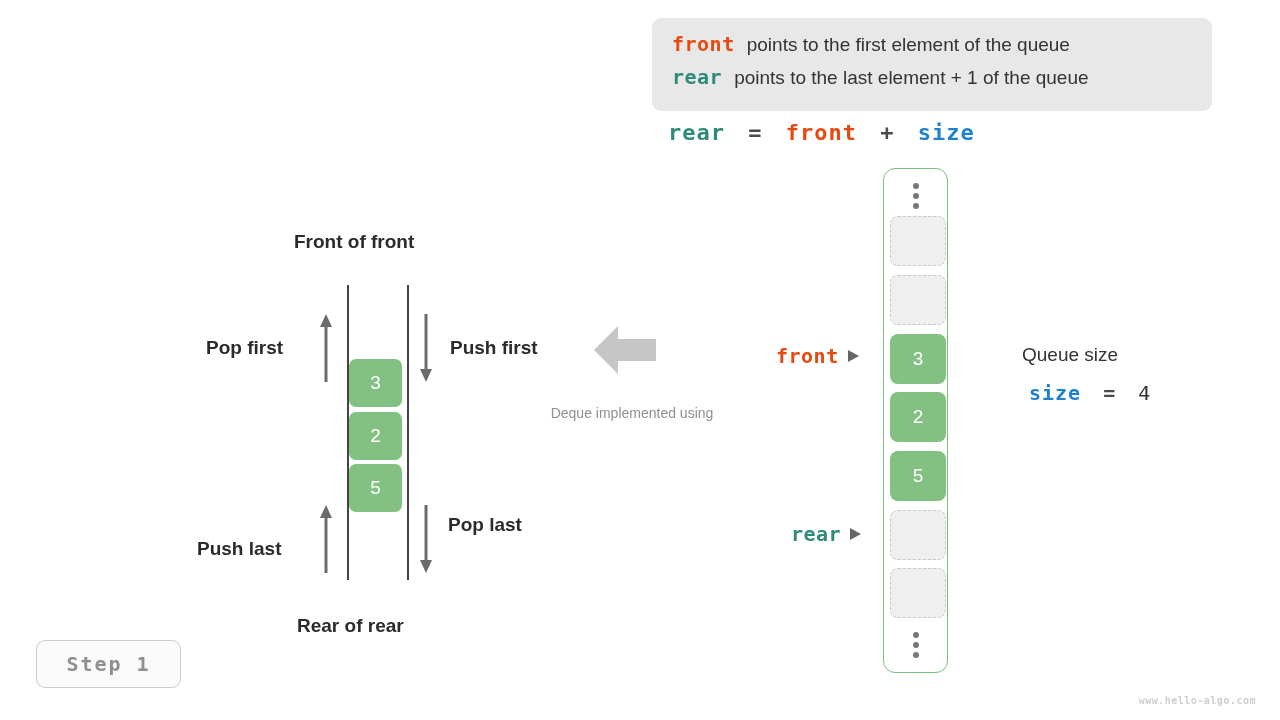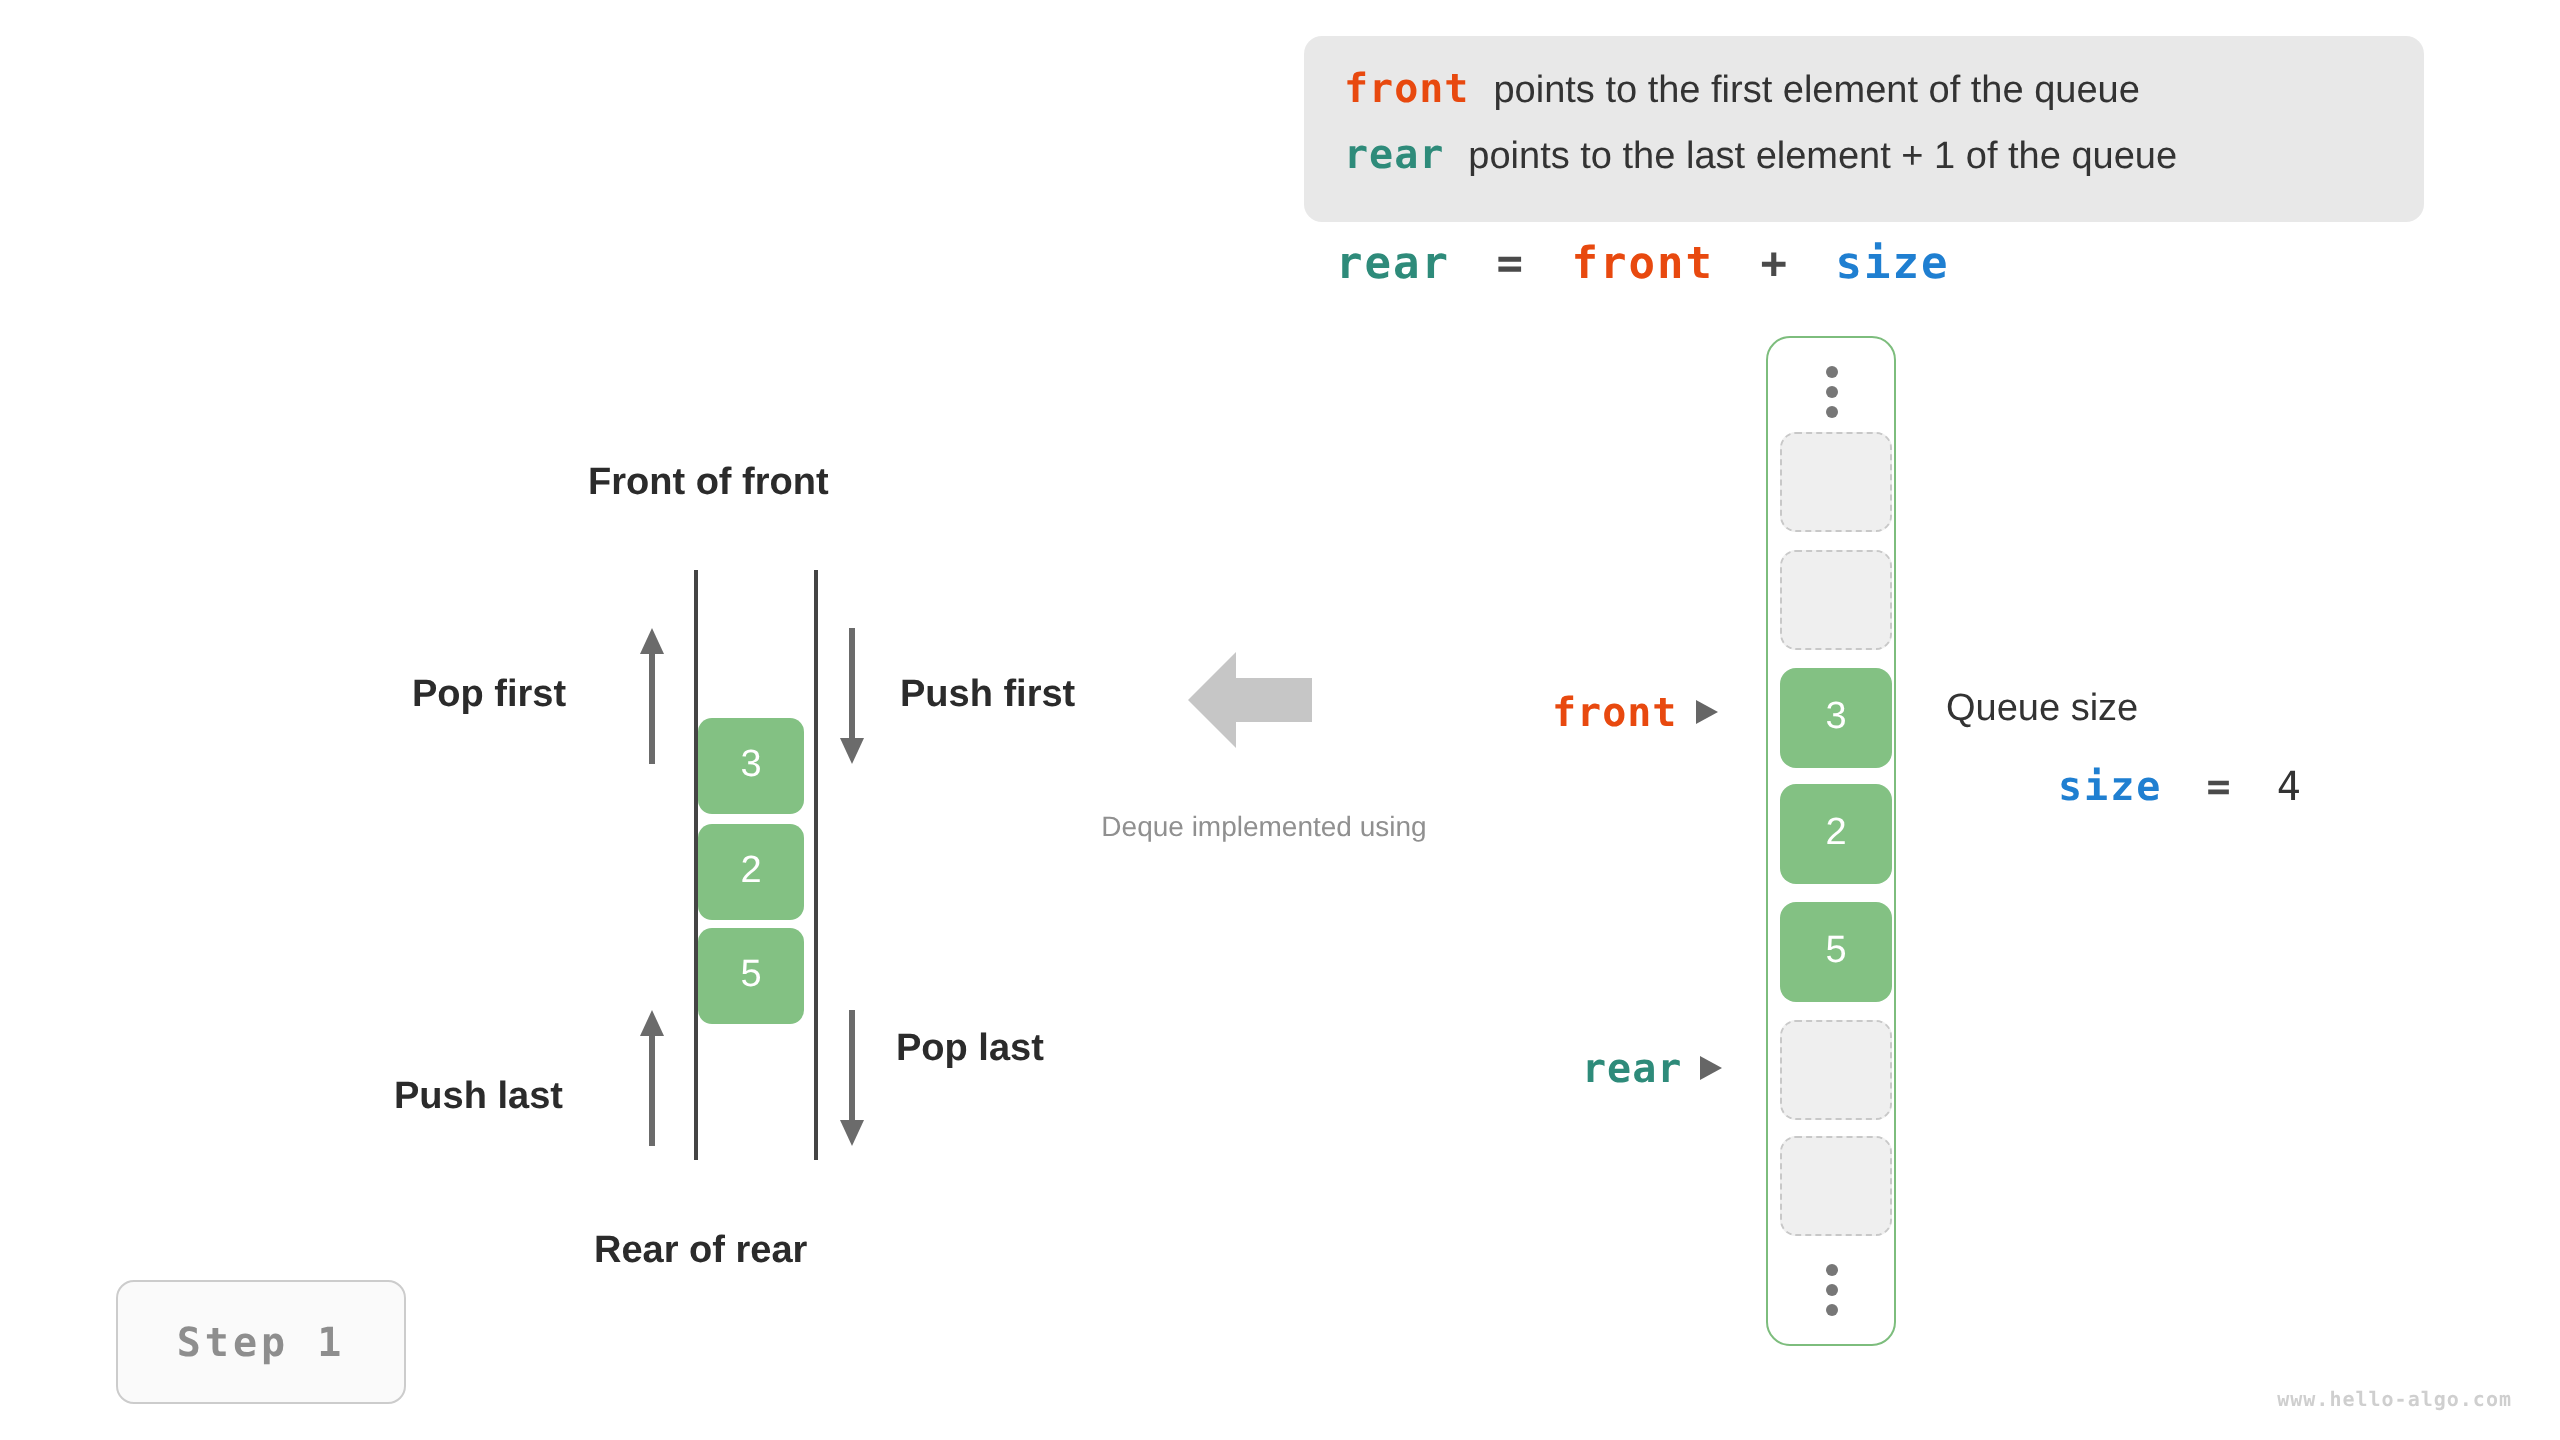--- a/index.html
+++ b/index.html
@@ -206,21 +206,21 @@
     border-top: 6px solid transparent;
     border-bottom: 6px solid transparent;
     border-left: 11px solid #666666;
   }
   #front-pointer { left: 776px; top: 344px; color: #e8490f; }
   #rear-pointer  { left: 791px; top: 522px; color: #2e8b7a; }
 
   
   #queue-size-title {
     position: absolute;
-    left: 973px;
+    left: 1022px;
     top: 344px;
     font-family: "Liberation Sans", sans-serif;
     font-size: 19px;
     color: #333333;
     white-space: nowrap;
   }
   #queue-size-expr {
     position: absolute;
     left: 1029px;
     top: 381px;
@@ -231,34 +231,33 @@
     white-space: nowrap;
   }
   #queue-size-expr .val { color: #333333; font-weight: normal; }
 
   
   #step-badge {
     position: absolute;
     left: 36px;
     top: 640px;
     width: 145px;
-    height: 62px;
+    height: 48px;
     border: 1.4px solid #cccccc;
     border-radius: 9px;
     background: #fafafa;
     box-sizing: border-box;
     display: flex;
     align-items: center;
     justify-content: center;
     font-family: "DejaVu Sans Mono", monospace;
     font-weight: bold;
     font-size: 20px;
     letter-spacing: 2px;
     color: #8e8e8e;
-    margin-left: 22px;
   }
 
   
   #watermark {
     position: absolute;
     right: 24px;
     bottom: 14px;
     font-family: "DejaVu Sans Mono", monospace;
     font-size: 10px;
     color: #cfcfcf;

